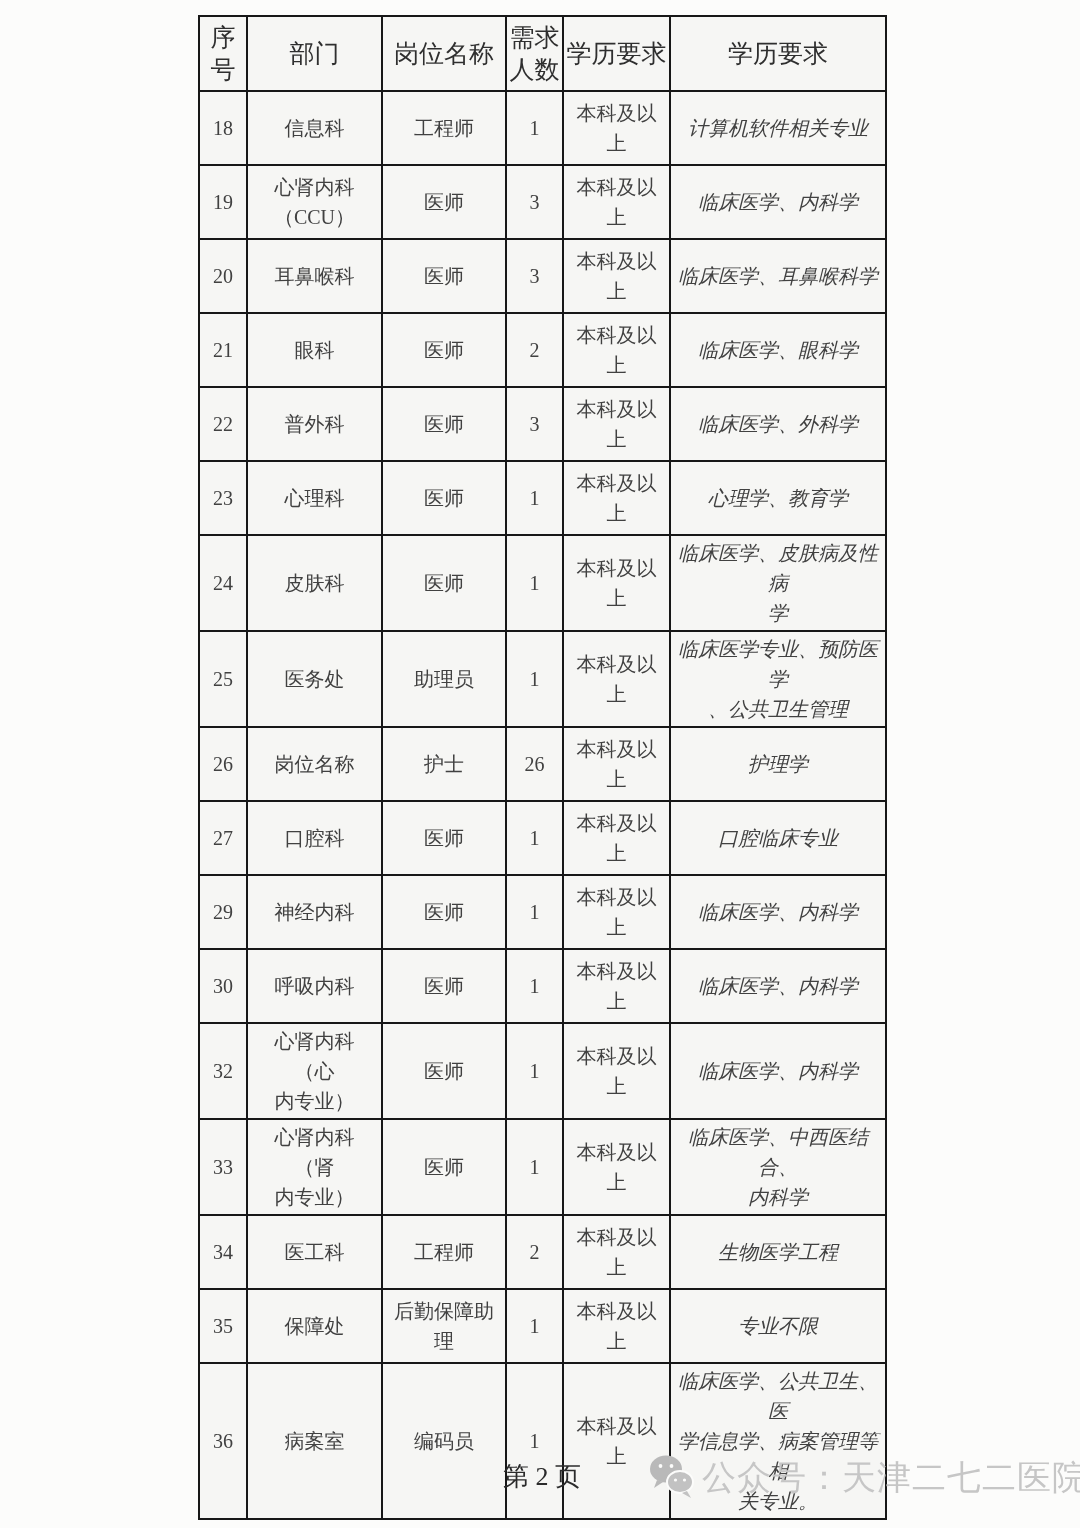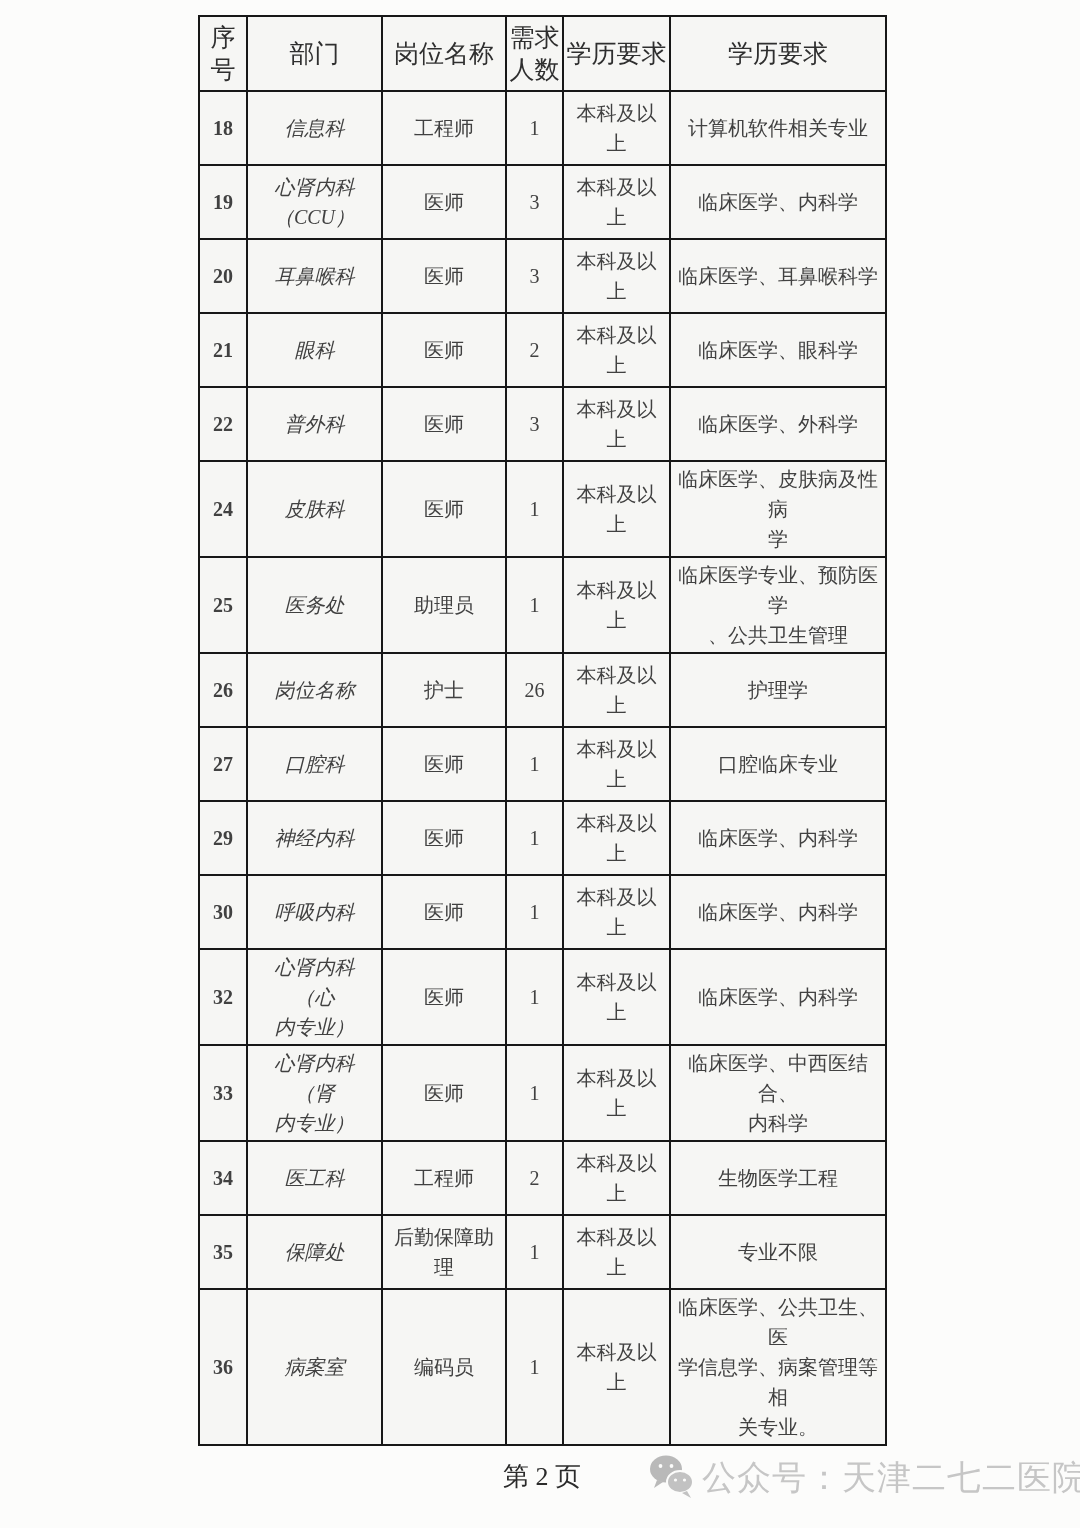--- a/index.html
+++ b/index.html
@@ -38,23 +38,23 @@
   }
   table.recruit tbody tr { height: 74px; }
   table.recruit tbody td {
     font-family: "Liberation Serif", serif;
     font-size: 20px;
     color: #414141;
     padding: 2px 6px;
     line-height: 1.5;
     white-space: pre-line;
   }
-  td.c-no  { font-size: 21px; font-weight: bold; }
-  td.c-maj { line-height: 1.35; padding: 2px 3px; }
-  td.c-dept{ padding: 2px 4px; font-style: italic; }
+  td.c-no  { font-size: 21px; }
+  td.c-maj { line-height: 1.35; padding: 2px 3px; font-style: italic; }
+  td.c-dept{ padding: 2px 4px; }
   .page-number {
     position: absolute;
     left: 503px; top: 1459px;
     font-family: "Liberation Serif", serif;
     font-size: 26px;
     color: #2b2b2b;
     z-index: 5;
     white-space: pre;
     text-align: center;
   }
@@ -137,20 +137,28 @@
 
   <tr>
     <td class="c-no">22</td>
     <td class="c-dept">普外科</td>
     <td class="c-pos">医师</td>
     <td class="c-cnt">3</td>
     <td class="c-edu">本科及以上</td>
     <td class="c-maj">临床医学、外科学</td>
   </tr>
 
+  <tr>
+    <td class="c-no">23</td>
+    <td class="c-dept">心理科</td>
+    <td class="c-pos">医师</td>
+    <td class="c-cnt">1</td>
+    <td class="c-edu">本科及以上</td>
+    <td class="c-maj">心理学、教育学</td>
+  </tr>
 
   <tr>
     <td class="c-no">24</td>
     <td class="c-dept">皮肤科</td>
     <td class="c-pos">医师</td>
     <td class="c-cnt">1</td>
     <td class="c-edu">本科及以上</td>
     <td class="c-maj">临床医学、皮肤病及性病
 学</td>
   </tr>

